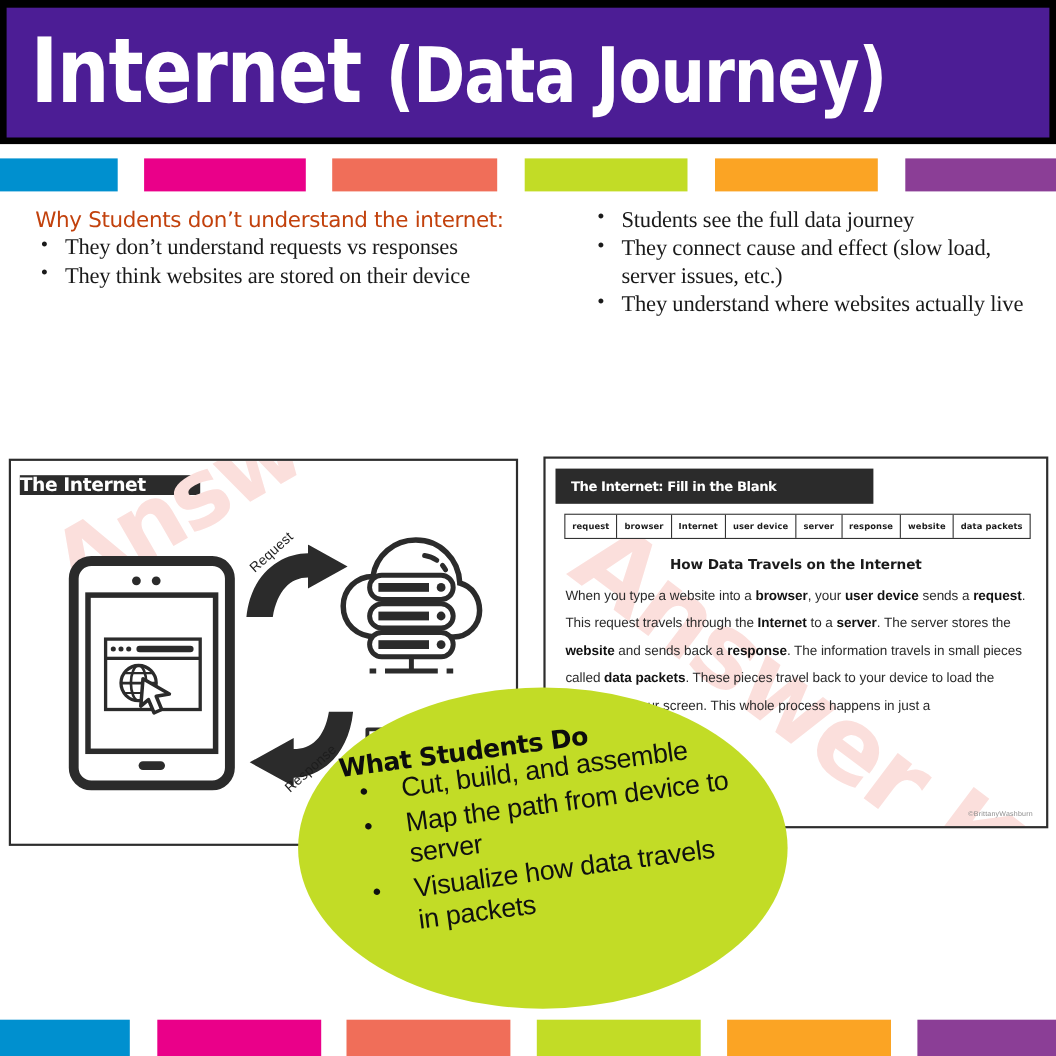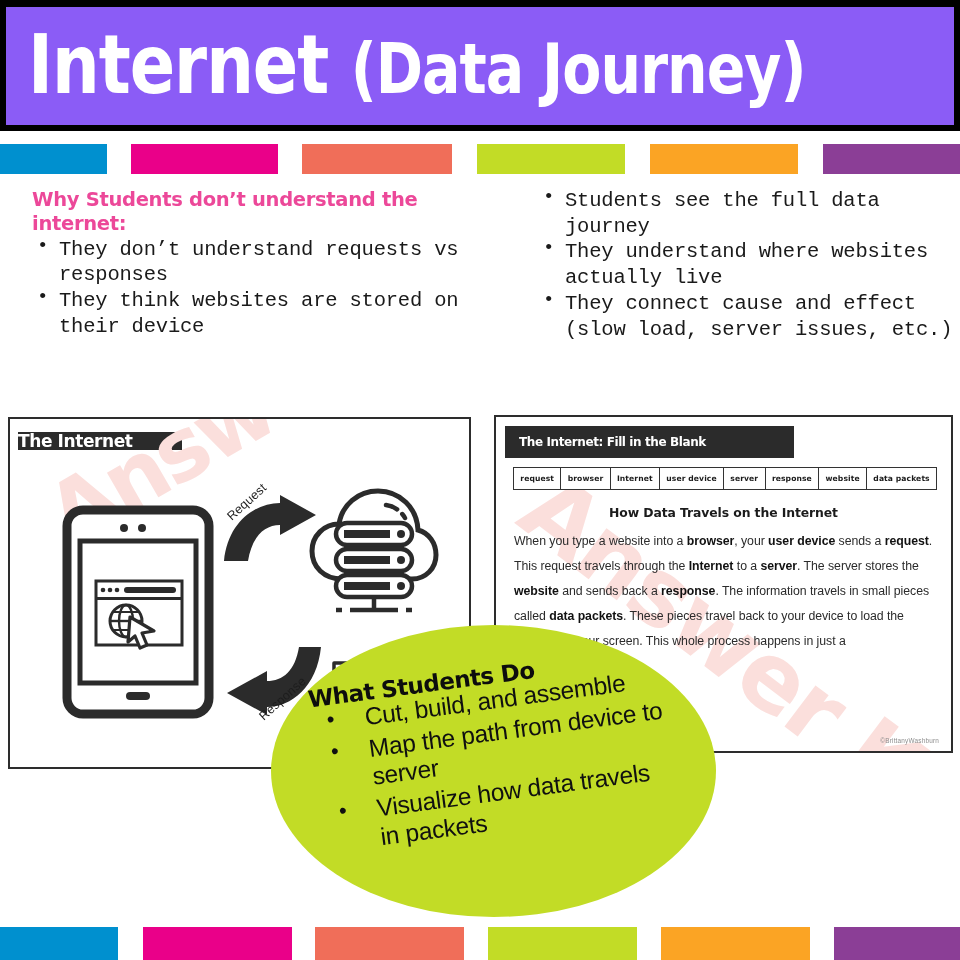--- a/index.html
+++ b/index.html
@@ -15,21 +15,21 @@
 
   
   .title-banner{
     position:absolute;left:0;top:0;width:960px;height:131px;
     background:#000;
     box-sizing:border-box;
     padding:7px 6px 6px 6px;
   }
   .title-inner{
     width:100%;height:100%;
-    background:#8b5cf6;
+    background:#4c1d95;
     display:flex;align-items:center;
     box-sizing:border-box;
     padding-left:22px;
     overflow:hidden;
   }
   .title-text{
     color:#ffffff;
     font-family:"DejaVu Sans", sans-serif;
     font-weight:700;
     font-size:67px;
@@ -47,34 +47,34 @@
   .colorbar.bottom{top:927px;height:33px;}
   .cb{position:absolute;top:0;height:100%;}
 
   
   .col{position:absolute;}
   .col-left{left:32px;top:188px;width:440px;}
   .col-right{left:538px;top:188px;width:415px;}
   .col h3{
     margin:0 0 1px 0;
     font-family:"DejaVu Sans", sans-serif;
-    font-weight:700;
+    font-weight:400;
     font-size:19.5px;
     line-height:1.22;
-    color:#ec4899;
+    color:#c2410c;
     letter-spacing:-0.3px;
   }
   .col ul{margin:0;padding:0;list-style:none;}
   .col li{
     position:relative;
     padding-left:27px;
     font-size:20.5px;
     line-height:1.255;
     color:#1a1a1a;
-    font-family:Liberation Mono, monospace;
+    font-family:Liberation Serif, serif;
     margin-bottom:0px;
     letter-spacing:-0.2px;
   }
   .col li:before{
     content:"\2022";
     position:absolute;left:5px;top:-2px;
     font-size:19px;color:#1a1a1a;
   }
 
   
@@ -233,22 +233,22 @@
     <h3>Why Students don’t understand the internet:</h3>
     <ul>
       <li>They don’t understand requests vs responses</li>
       <li>They think websites are stored on their device</li>
     </ul>
   </div>
 
   <div class="col col-right">
     <ul>
       <li>Students see the full data journey</li>
+      <li>They connect cause and effect (slow load, server issues, etc.)</li>
       <li>They understand where websites actually live</li>
-      <li>They connect cause and effect (slow load, server issues, etc.)</li>
     </ul>
   </div>
 
   <div class="panel panel-left">
     <div class="wm-left">Answer Key</div>
     <div class="panel-header">The Internet</div>
 
     <div class="diagram">
 
       <span class="tablet">

